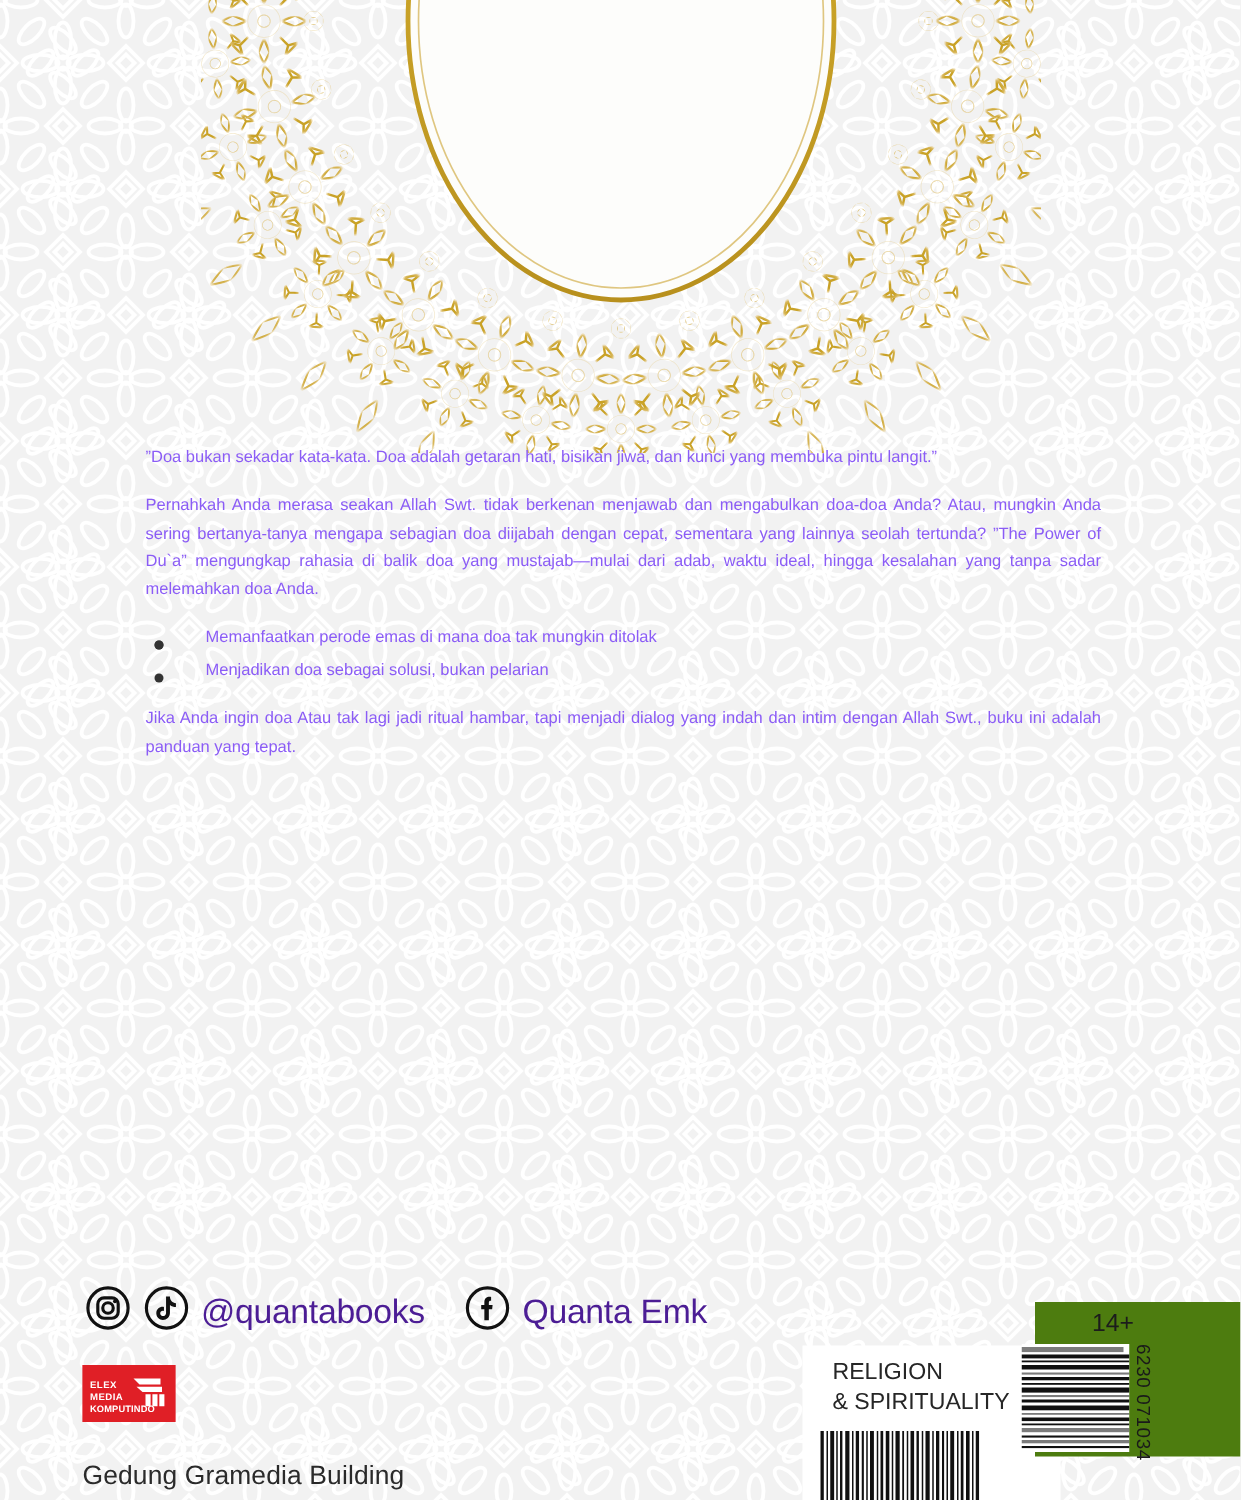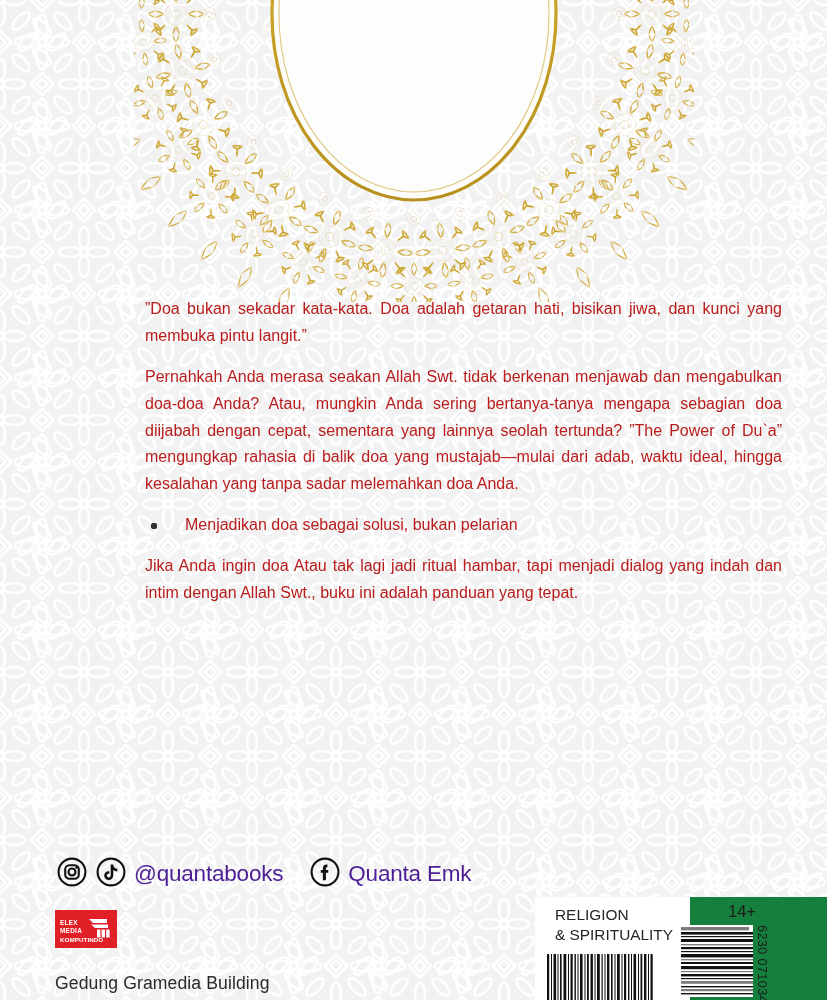--- a/index.html
+++ b/index.html
@@ -32,25 +32,24 @@
     z-index:3;
   }
   .medallion svg{ width:100%; height:100%; display:block; }
 
   
   .copy{
     position:absolute;
     left:97px; top:296px;
     width:637px;
     z-index:5;
-    color:#b91c1c;
-    font-size:16px;
+    color:#8b5cf6;
+    font-size:11px;
     line-height:1.68;
     text-align:justify;
-    margin-left:48px;
   }
   .copy p{ margin-bottom:14px; }
   .copy p.last{ margin-bottom:0; }
   .copy .lead-in{ margin-bottom:2px; }
 
   ul.bullets{ list-style:none; margin:0 0 14px 0; padding:0; }
   ul.bullets li{
     position:relative;
     padding-left:40px;
     line-height:1.68;
@@ -124,23 +123,23 @@
     white-space:nowrap;
   }
   .barpanel .bc-main{
     position:absolute;
     left:11px; top:57px;
     width:108px; height:46px;
   }
 
   .agebox{
     position:absolute;
-    left:690px; top:897px;
+    left:690px; top:868px;
     width:137px; height:103px;
-    background:#15803d;
+    background:#4d7c0f;
     z-index:5;
   }
   .agebox .age{
     position:absolute;
     right:71px; top:5px;
     font-size:16.5px;
     color:#1c1c1c;
   }
   .agebox .bc-rot{
     position:absolute;
@@ -423,20 +422,21 @@
 
   <div class="copy">
     <p>”Doa bukan sekadar kata-kata. Doa adalah getaran hati, bisikan jiwa, dan kunci yang membuka pintu langit.”</p>
     <p>Pernahkah Anda merasa seakan Allah Swt. tidak berkenan menjawab dan mengabulkan doa-doa Anda? Atau, mungkin Anda sering bertanya-tanya mengapa sebagian doa diijabah dengan cepat, sementara yang lainnya seolah tertunda? ”The Power of Du`a” mengungkap rahasia di balik doa yang mustajab—mulai dari adab, waktu ideal, hingga kesalahan yang tanpa sadar melemahkan doa Anda.</p>
     <ul class="bullets">
       <li>
         <span class="bullet-dot"></span>
       </li>
       <li>
         <span class="bullet-dot"></span>
+        <span>Memanfaatkan perode emas di mana doa tak mungkin ditolak</span>
       </li>
       <li>
         <span class="bullet-dot"></span>
         <span>Menjadikan doa sebagai solusi, bukan pelarian</span>
       </li>
     </ul>
     <p class="last">Jika Anda ingin doa Atau tak lagi jadi ritual hambar, tapi menjadi dialog yang indah dan intim dengan Allah Swt., buku ini adalah panduan yang tepat.</p>
   </div>
 
   <div class="social">

